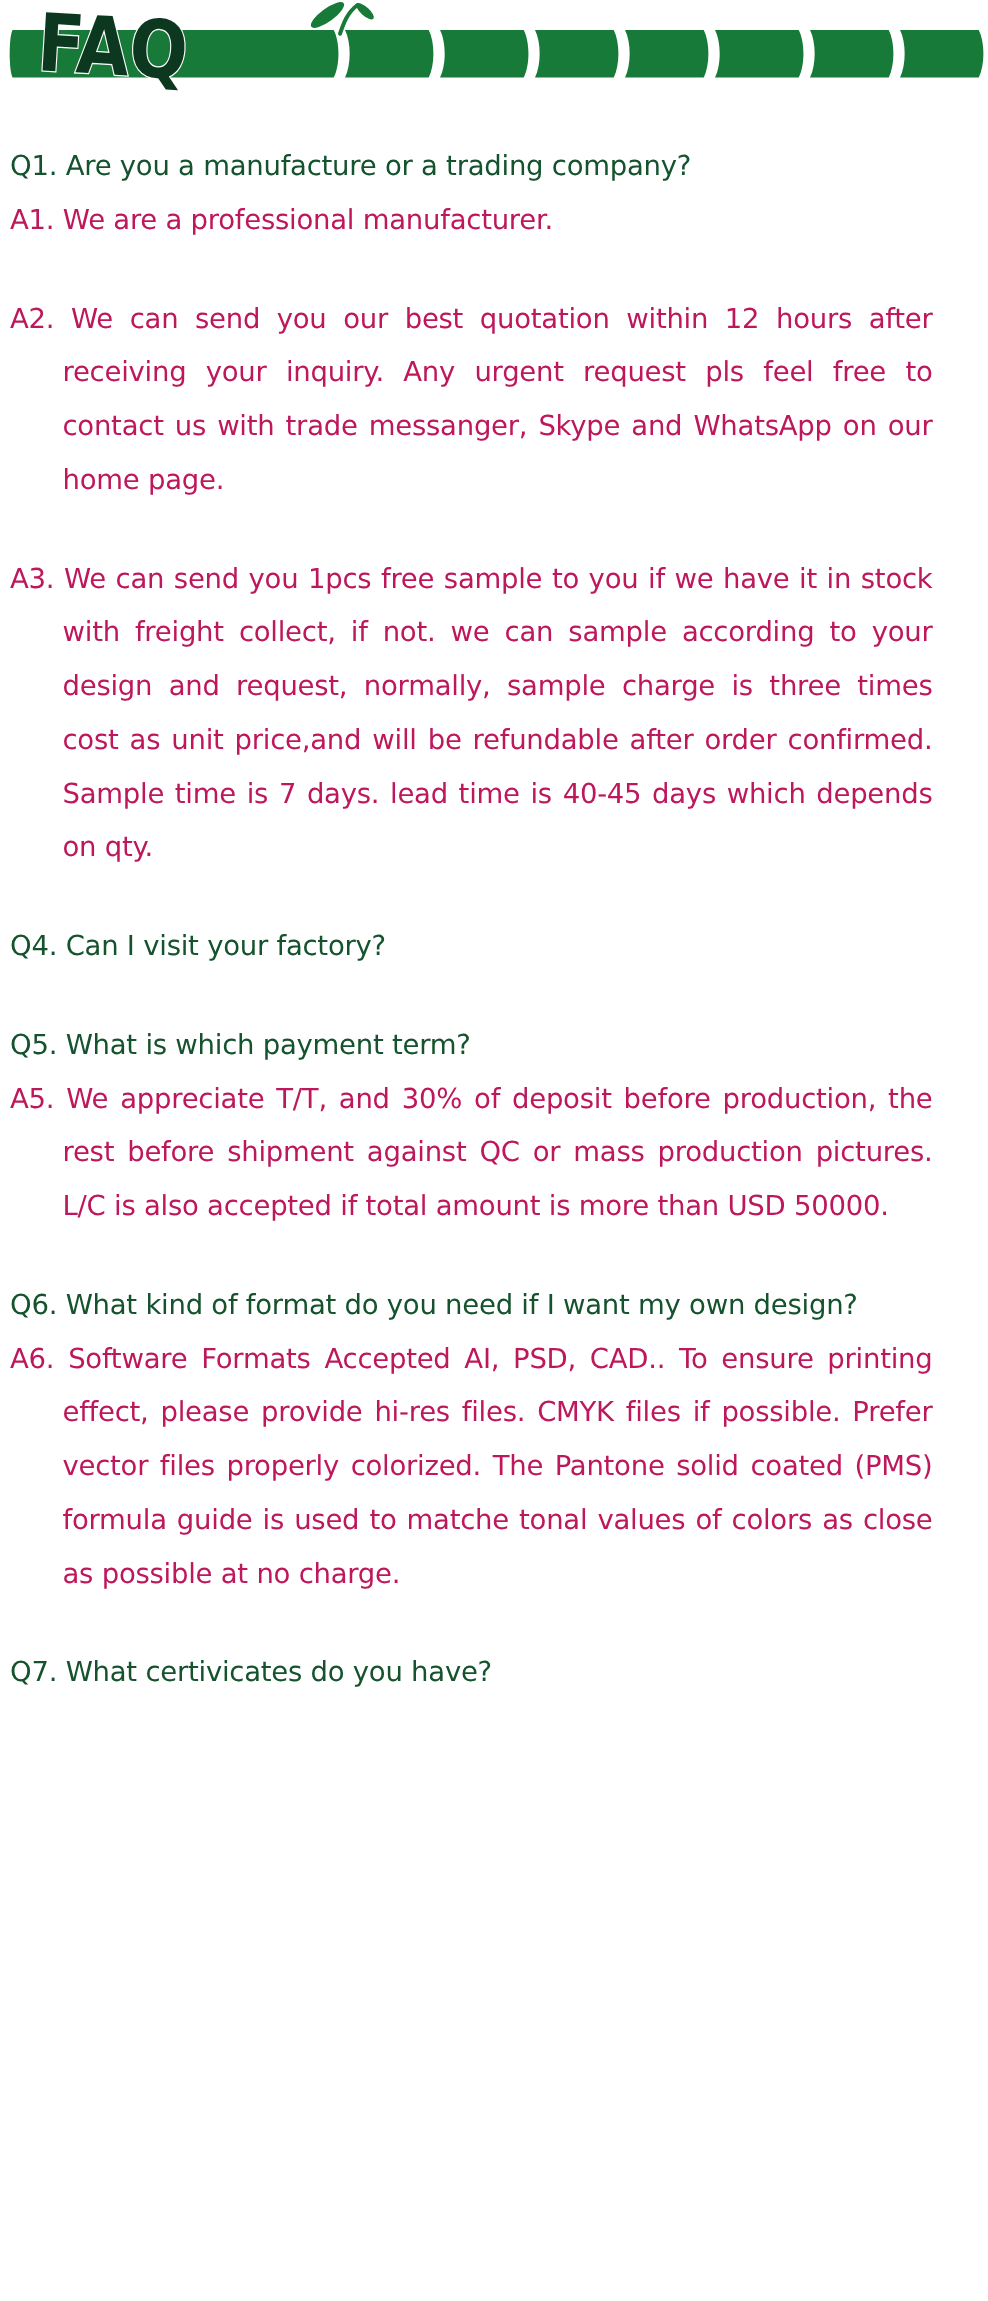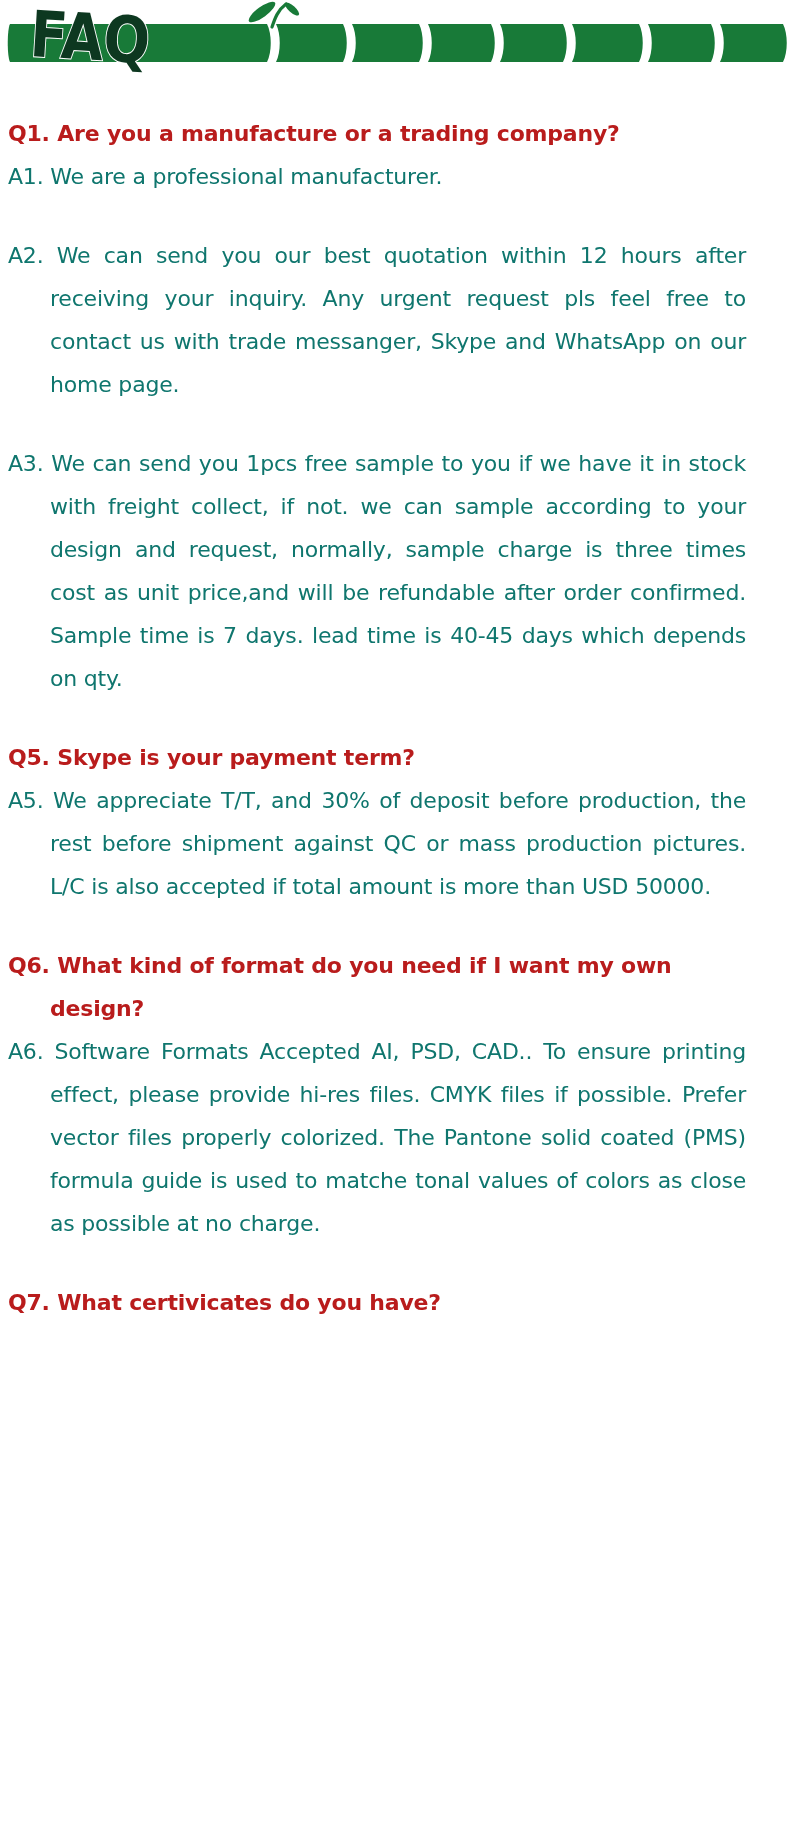--- a/index.html
+++ b/index.html
@@ -21,32 +21,32 @@
   .content {
     padding: 34px 44px 0 8px;
   }
   .faq-item + .faq-item {
     margin-top: 36px;
   }
   .q {
     margin: 0;
     font-size: 22px;
     line-height: 43px;
-    font-weight: 700;
-    color: #b91c1c;
+    font-weight: 400;
+    color: #14532d;
     padding-left: 42px;
     text-indent: -42px;
     letter-spacing: -0.2px;
   }
   .a {
     margin: 0;
     font-size: 22px;
     line-height: 43px;
     font-weight: 400;
-    color: #0f766e;
+    color: #be185d;
     padding-left: 42px;
     text-indent: -42px;
     text-align: justify;
     letter-spacing: -0.2px;
   }
   .q-label, .a-label { white-space: nowrap; }
 </style>
 </head>
 <body>
 
@@ -80,24 +80,25 @@
 
   <section class="faq-item">
     <p class="a"><span class="a-label">A2.</span> <span>We can send you our best quotation within 12 hours after receiving your inquiry. Any urgent request pls feel free to contact us with trade messanger, Skype and WhatsApp on our home page.</span></p>
   </section>
 
   <section class="faq-item">
     <p class="a"><span class="a-label">A3.</span> <span>We can send you 1pcs free sample to you if we have it in stock with freight collect, if not. we can sample according to your design and request, normally, sample charge is three times cost as unit price,and will be refundable after order confirmed. Sample time is 7 days. lead time is 40-45 days which depends on qty.</span></p>
   </section>
 
   <section class="faq-item">
+    <h2 class="q"><span class="q-label">Q4.</span> <span>Can I visit your factory?</span></h2>
   </section>
 
   <section class="faq-item">
-    <h2 class="q"><span class="q-label">Q5.</span> <span>Skype is your payment term?</span></h2>
+    <h2 class="q"><span class="q-label">Q5.</span> <span>What is which payment term?</span></h2>
     <p class="a"><span class="a-label">A5.</span> <span>We appreciate T/T, and 30% of deposit before production, the rest before shipment against QC or mass production pictures. L/C is also accepted if total amount is more than USD 50000.</span></p>
   </section>
 
   <section class="faq-item">
     <h2 class="q"><span class="q-label">Q6.</span> <span>What kind of format do you need if I want my own design?</span></h2>
     <p class="a"><span class="a-label">A6.</span> <span>Software Formats Accepted AI, PSD, CAD.. To ensure printing effect, please provide hi-res files. CMYK files if possible. Prefer vector files properly colorized. The Pantone solid coated (PMS) formula guide is used to matche tonal values of colors as close as possible at no charge.</span></p>
   </section>
 
   <section class="faq-item">
     <h2 class="q"><span class="q-label">Q7.</span> <span>What certivicates do you have?</span></h2>

